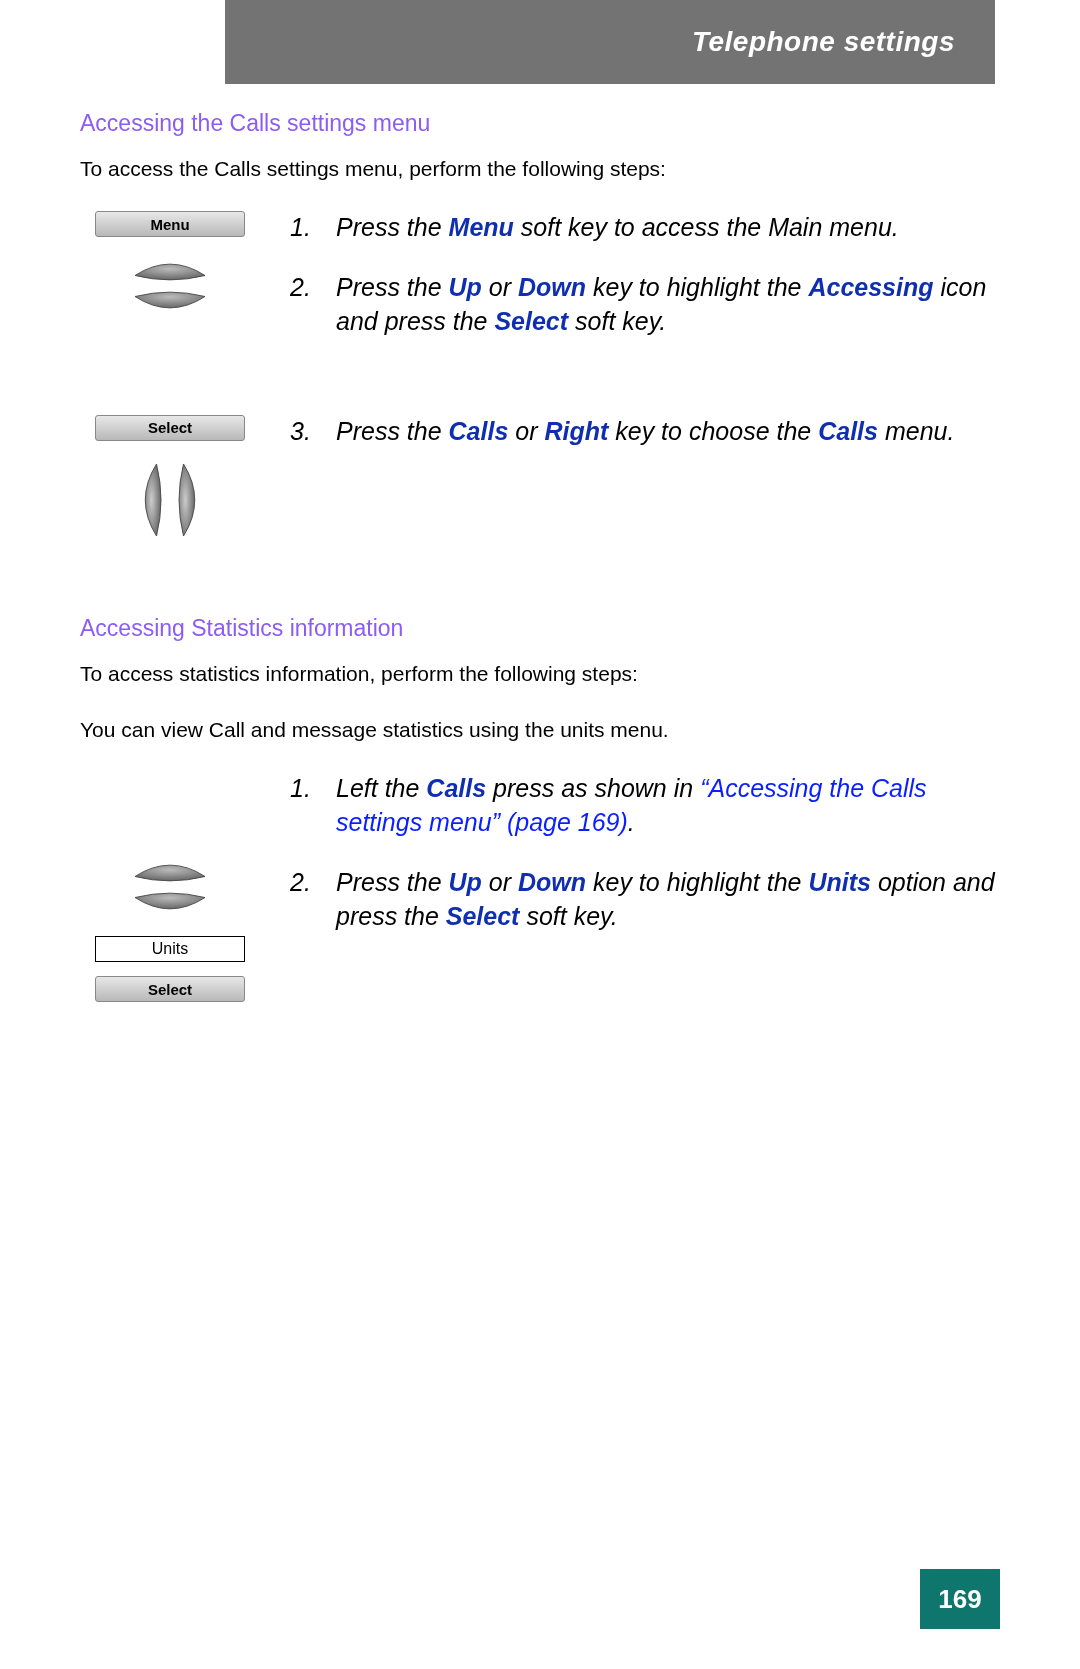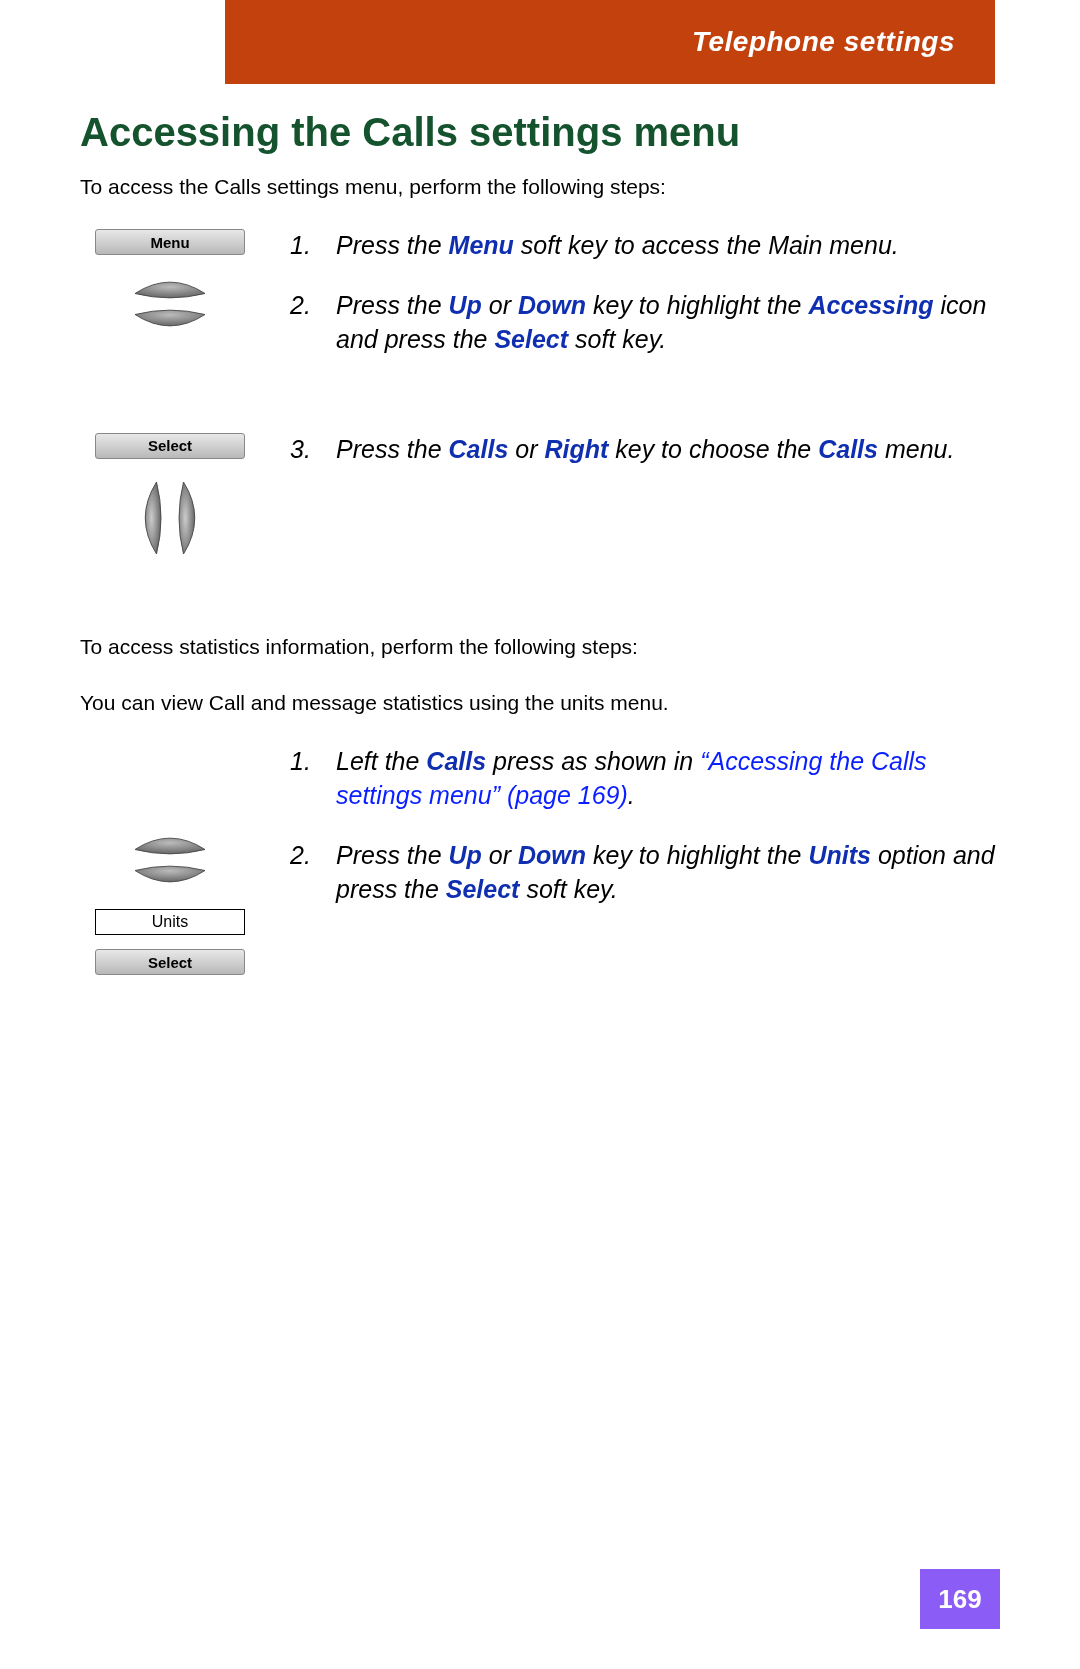--- a/index.html
+++ b/index.html
@@ -10,43 +10,43 @@
     font-family: Arial, Helvetica, sans-serif;
     position: relative;
     overflow: hidden;
   }
   .header-bar {
     position: absolute;
     top: 0;
     left: 225px;
     width: 770px;
     height: 84px;
-    background: #c2410c;
+    background: #737373;
     display: flex;
     align-items: center;
     justify-content: flex-end;
     padding-right: 40px;
   }
   .header-title {
     color: #ffffff;
     font-weight: bold;
     font-size: 28px;
     font-style: italic;
     letter-spacing: 0.5px;
   }
   .content {
     position: absolute;
     top: 110px;
     left: 80px;
     right: 80px;
   }
   h2.section {
-    color: #14532d;
-    font-size: 40px;
-    font-weight: bold;
+    color: #8b5cf6;
+    font-size: 23px;
+    font-weight: normal;
     margin-bottom: 18px;
   }
   p.body {
     font-size: 21px;
     color: #000000;
     line-height: 1.35;
     margin-bottom: 28px;
   }
   .step-block {
     display: flex;
@@ -114,21 +114,21 @@
   }
   .link {
     color: #0a1fff;
   }
   .page-num-box {
     position: absolute;
     bottom: 40px;
     right: 80px;
     width: 80px;
     height: 60px;
-    background: #8b5cf6;
+    background: #0f766e;
     color: #ffffff;
     font-weight: bold;
     font-size: 26px;
     display: flex;
     align-items: center;
     justify-content: center;
   }
   
   .updown-svg { width: 90px; height: 70px; }
   .lr-svg     { width: 90px; height: 90px; }
@@ -192,20 +192,21 @@
       <ol class="steps" start="3" style="counter-reset: step 2;">
         <li>
           <span>Press the </span><span class="kw">Calls</span><span> or </span><span class="kw">Right</span><span> key to choose the </span><span class="kw">Calls</span><span> menu.</span>
         </li>
       </ol>
     </div>
   </div>
 
   <div style="height:60px"></div>
 
+  <h2 class="section">Accessing Statistics information</h2>
   <p class="body">To access statistics information, perform the following steps:</p>
   <p class="body">You can view Call and message statistics using the units menu.</p>
 
   <div class="step-block" style="margin-top:10px;">
     <div class="illus-col" style="padding-top:80px;">
       <svg class="updown-svg" viewBox="0 0 100 80">
         <path d="M10 28 Q50 2 90 28 Q50 38 10 28 Z" fill="url(#g1)" stroke="#444"></path>
         <path d="M10 52 Q50 42 90 52 Q50 78 10 52 Z" fill="url(#g1)" stroke="#444"></path>
       </svg>
       <div class="selectbox">Units</div>

